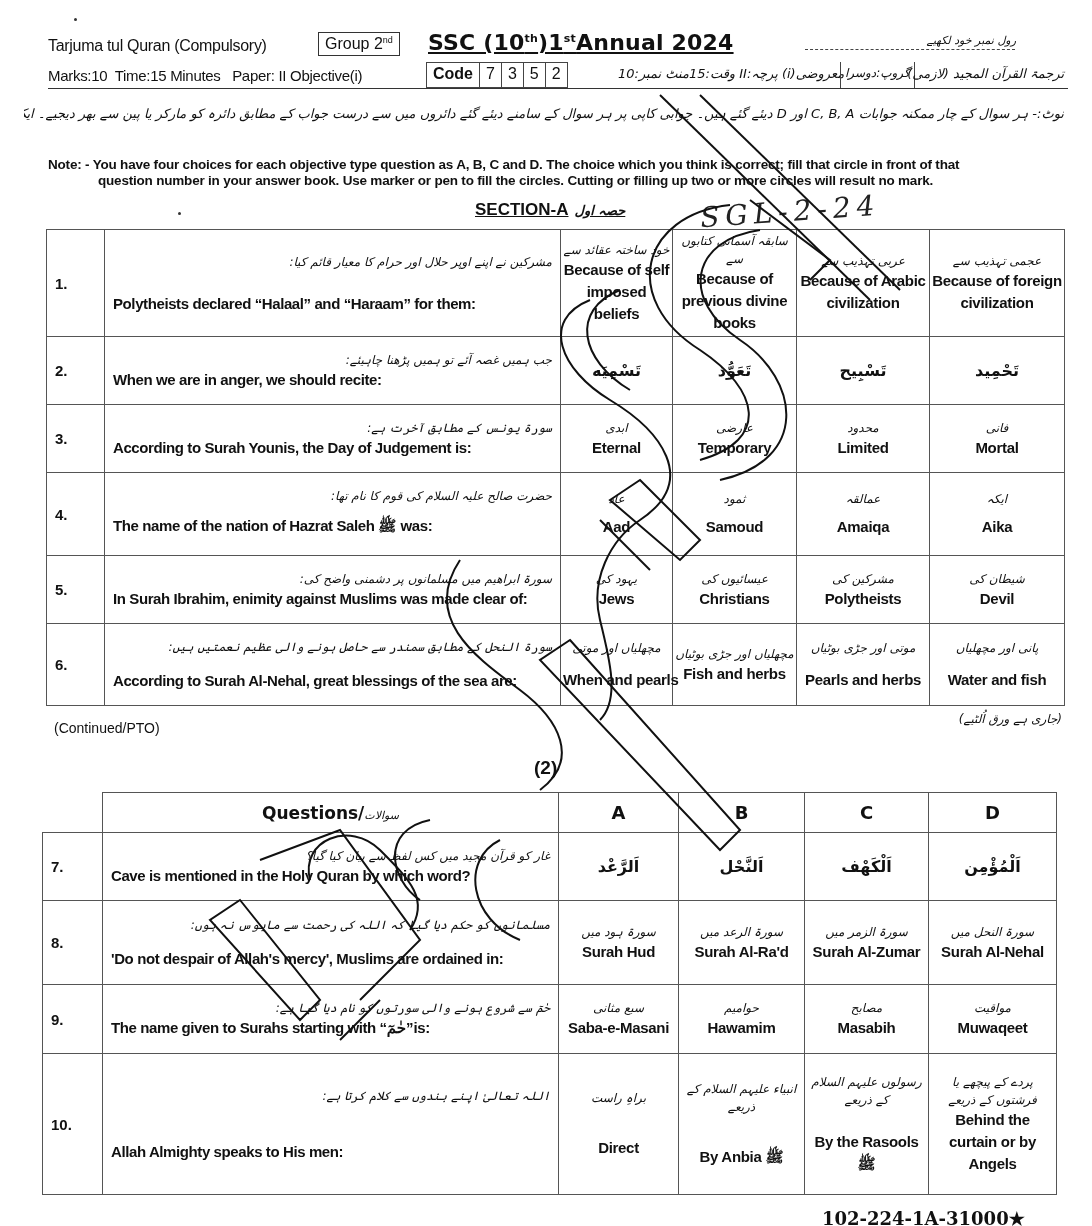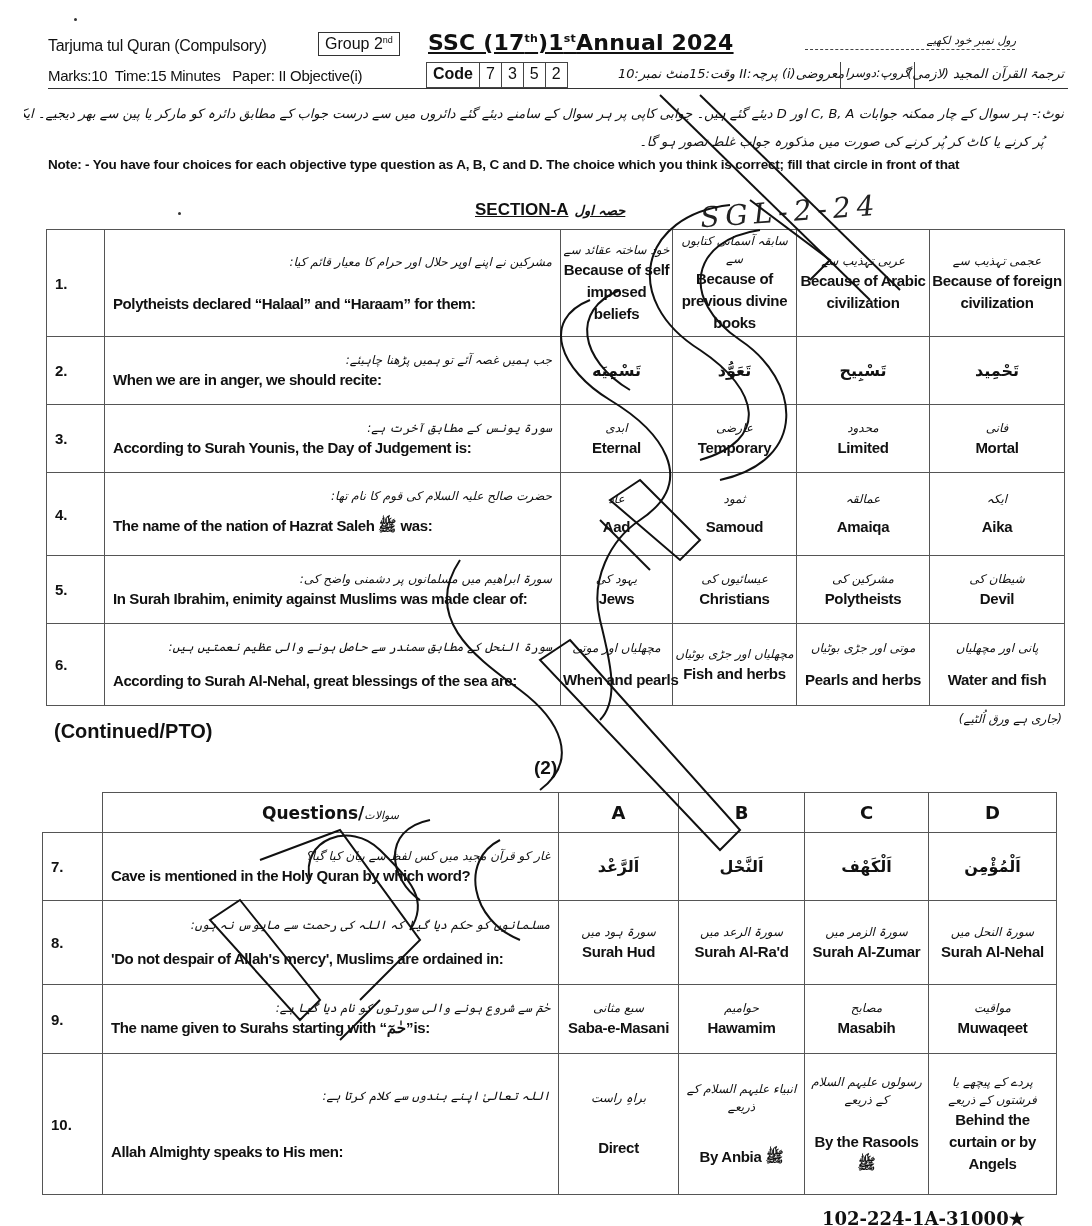--- a/index.html
+++ b/index.html
@@ -41,58 +41,58 @@
   .qcell { text-align: left; padding: 16px 8px; position: relative; }
   .qcell .qu { display: block; text-align: right; font-size: 12px; }
   .qcell .qe { display: block; font-size: 15px; font-weight: bold; letter-spacing: -0.4px; margin-top: 4px; white-space: nowrap; }
   .opt { font-size: 15px; font-weight: bold; line-height: 22px; letter-spacing: -0.3px; padding: 2px 2px; }
   .opt .ou { display: block; font-size: 12px; font-weight: normal; line-height: 18px; }
   .opt .arabic { font-size: 16px; font-weight: bold; font-style: normal; }
 
   #t1 { top: 229px; left: 46px; width: 1018px; }
   #t2 { top: 792px; left: 42px; width: 1014px; }
 
-  .cont { position: absolute; top: 720px; left: 54px; font-size: 20px; font-weight: bold; }
+  .cont { position: absolute; top: 720px; left: 54px; font-size: 14px; font-weight: normal; }
   .cont-ur { position: absolute; top: 712px; right: 30px; font-size: 12px; }
   .pagenum { position: absolute; top: 757px; left: 534px; font-size: 19px; font-weight: bold; }
   .serial { position: absolute; top: 1190px; left: 822px; font-size: 18px; font-weight: bold; font-family: "DejaVu Serif", serif; margin-top: 18px; }
 
   .watermark { position: absolute; left: 0; top: 0; width: 1092px; height: 1226px; pointer-events: none; }
 </style>
 </head>
 <body>
 
 <div class="hdr1">
   <span class="subject">Tarjuma tul Quran (Compulsory)</span>
   <span class="group"><span>Group 2</span><sup>nd</sup></span>
-  <span class="exam"><span>SSC (17</span><sup>th</sup><span>)1</span><sup>st</sup><span>Annual 2024</span></span>
+  <span class="exam"><span>SSC (10</span><sup>th</sup><span>)1</span><sup>st</sup><span>Annual 2024</span></span>
   <span class="rollno"></span>
   <span class="rollurdu urdu" style="font-size:11px;">رول نمبر خود لکھیے</span>
 </div>
 
 <div class="hdr2">
   <span class="marks" style="white-space:pre;">Marks:10  Time:15 Minutes   Paper: II Objective(i)</span>
   <div class="code-box">
     <div>Code</div>
     <div style="font-weight:normal;">7</div>
     <div style="font-weight:normal;">3</div>
     <div style="font-weight:normal;">5</div>
     <div style="font-weight:normal;">2</div>
   </div>
   <span class="urdu-meta urdu">معروضی(i)   پرچہ:II   وقت:15منٹ   نمبر:10</span>
   <span class="urdu-group urdu">گروپ:دوسرا</span>
   <span class="urdu" style="position:absolute; right:4px; top:4px; font-size:13px;padding-left:11px;">ترجمۃ القرآن المجید (لازمی)</span>
 </div>
 
 <div class="note-urdu urdu">
   <div style="white-space:nowrap; overflow:hidden;">نوٹ:- ہر سوال کے چار ممکنہ جوابات C, B, A اور D دیئے گئے ہیں۔ جوابی کاپی پر ہر سوال کے سامنے دیئے گئے دائروں میں سے درست جواب کے مطابق دائرہ کو مارکر یا پین سے بھر دیجیے۔ ایک سے زیادہ دائروں کو</div>
-  <div style="padding-right:20px;">پُر کرنے یا کاٹ کر پُر کرنے کی صورت میں مذکورہ جواب غلط تصور ہو گا۔</div>
 </div>
 <div class="note-en">
   <span style="white-space:nowrap;">Note: - You have four choices for each objective type question as A, B, C and D. The choice which you think is correct; fill that circle in front of that</span>
+  <span class="indent">question number in your answer book. Use marker or pen to fill the circles. Cutting or filling up two or more circles will result no mark.</span>
 </div>
 
 <div class="dot" style="top:212px; left:178px;"></div>
 <div class="dot" style="top:18px; left:74px;"></div>
 
 <div class="section">
   <span>SECTION-A</span><span class="urdu">حصہ اول</span>
 </div>
 <div style="position:absolute; top:195px; left:700px; font-family:'DejaVu Serif', serif; font-style:italic; font-size:28px; color:#222; letter-spacing:6px; transform:rotate(-4deg);">SGL-2-24</div>
 

